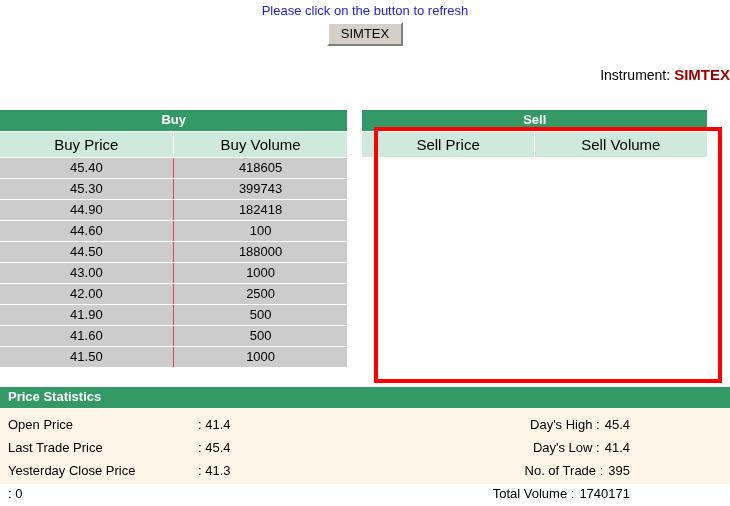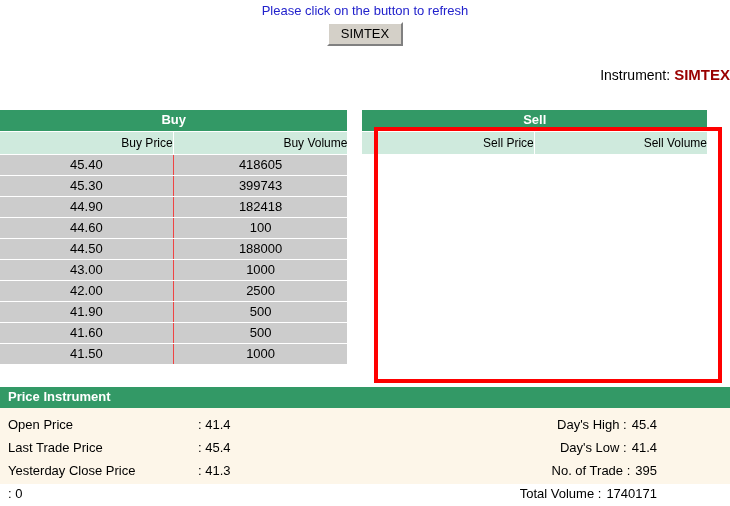--- a/index.html
+++ b/index.html
@@ -84,22 +84,22 @@
   }
   .tbl {
     width: 100%;
     border-collapse: separate;
     border-spacing: 0 1px;
     table-layout: fixed;
   }
   .tbl th {
     background: #cfeadd;
     font-weight: normal;
-    font-size: 12px;
-    text-align: right;
+    font-size: 15px;
+    text-align: center;
     padding: 4px 0 4px 0;
     border-right: 1px solid #ffffff;
     color: #000;
   }
   .tbl th:last-child { border-right: none; }
   .tbl td {
     background: #cccccc;
     text-align: center;
     font-size: 13px;
     padding: 2px 0 3px 0;
@@ -145,21 +145,21 @@
     display: flex;
     padding-top: 5px;
     padding-bottom: 6px;
     height: 76px;
     box-sizing: border-box;
   }
   .stats-col {
     box-sizing: border-box;
   }
   .stats-col.left { width: 400px; padding-left: 8px; }
-  .stats-col.right { width: 330px; padding-right: 73px; }
+  .stats-col.right { width: 330px; padding-right: 100px; }
 
   .stat-row {
     display: flex;
     line-height: 23px;
     font-size: 13px;
   }
   .stats-col.left .stat-label { width: 190px; text-align: left; }
   .stats-col.left .stat-value { text-align: left; }
   .stats-col.right .stat-row { justify-content: flex-end; }
   .stats-col.right .stat-label { text-align: right; }
@@ -245,21 +245,21 @@
       <tbody></tbody>
     </table>
     <div class="sell-body-empty"></div>
   </div>
 
 </div>
 
 <div class="highlight-box"></div>
 
 <div class="stats">
-  <div class="stats-title">Price Instrument</div>
+  <div class="stats-title">Price Statistics</div>
   <div class="stats-body">
 
     <div class="stats-col left">
       <div class="stat-row">
         <span class="stat-label">Open Price</span>
         <span class="stat-value">: 41.4</span>
       </div>
       <div class="stat-row">
         <span class="stat-label">Last Trade Price</span>
         <span class="stat-value">: 45.4</span>

